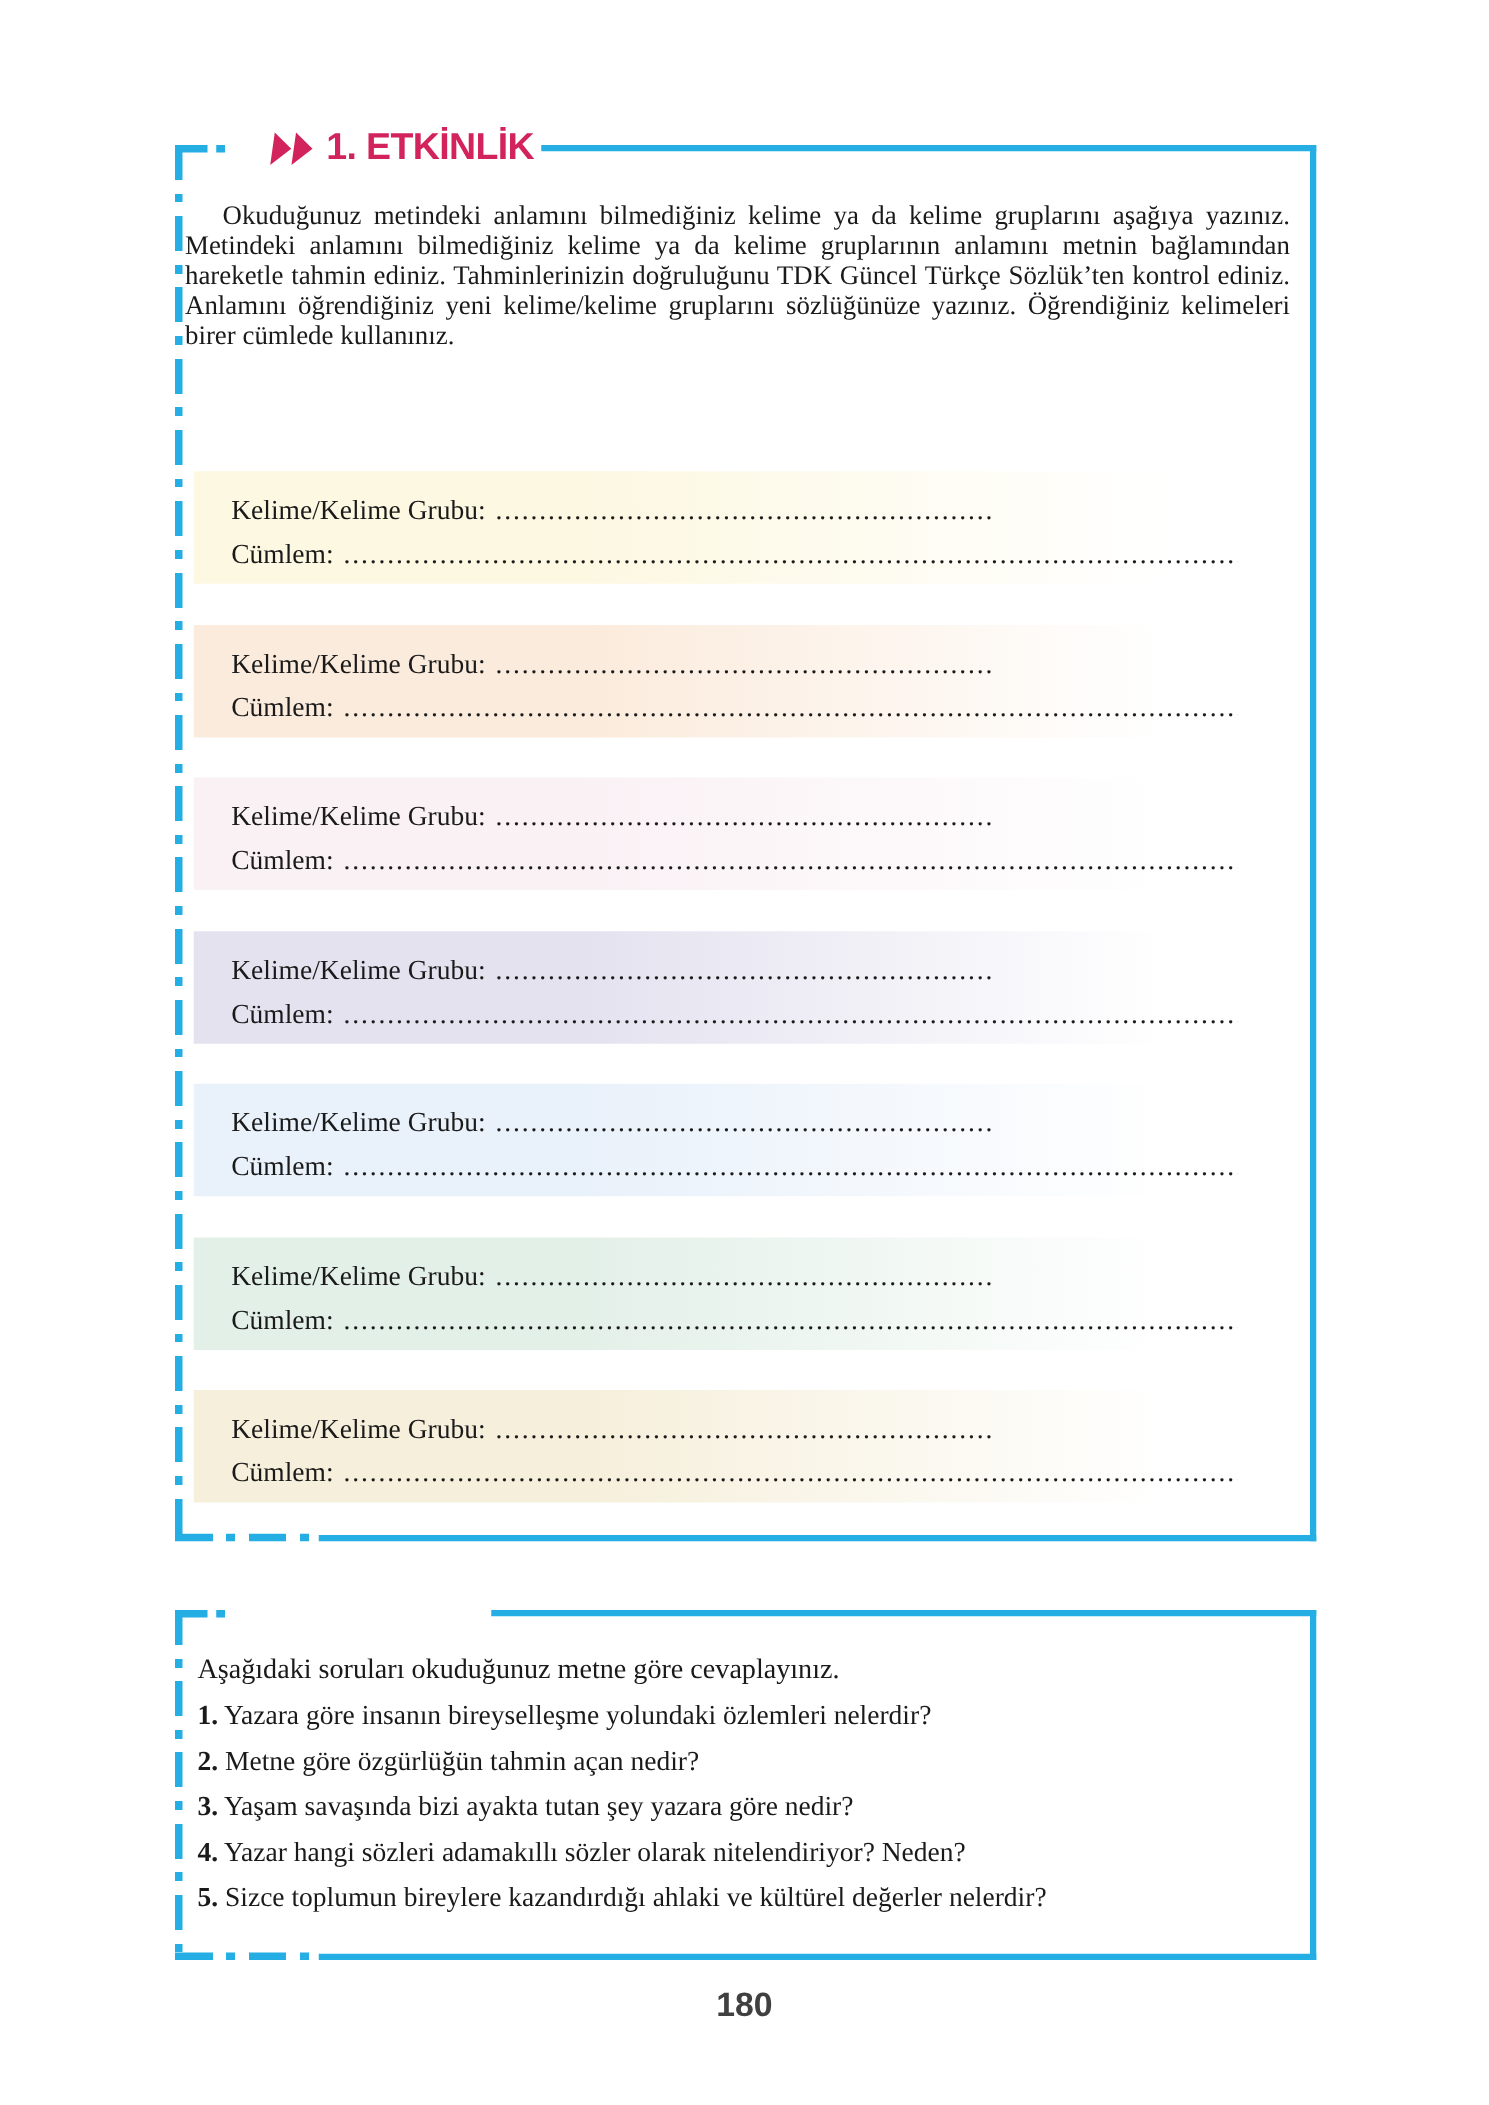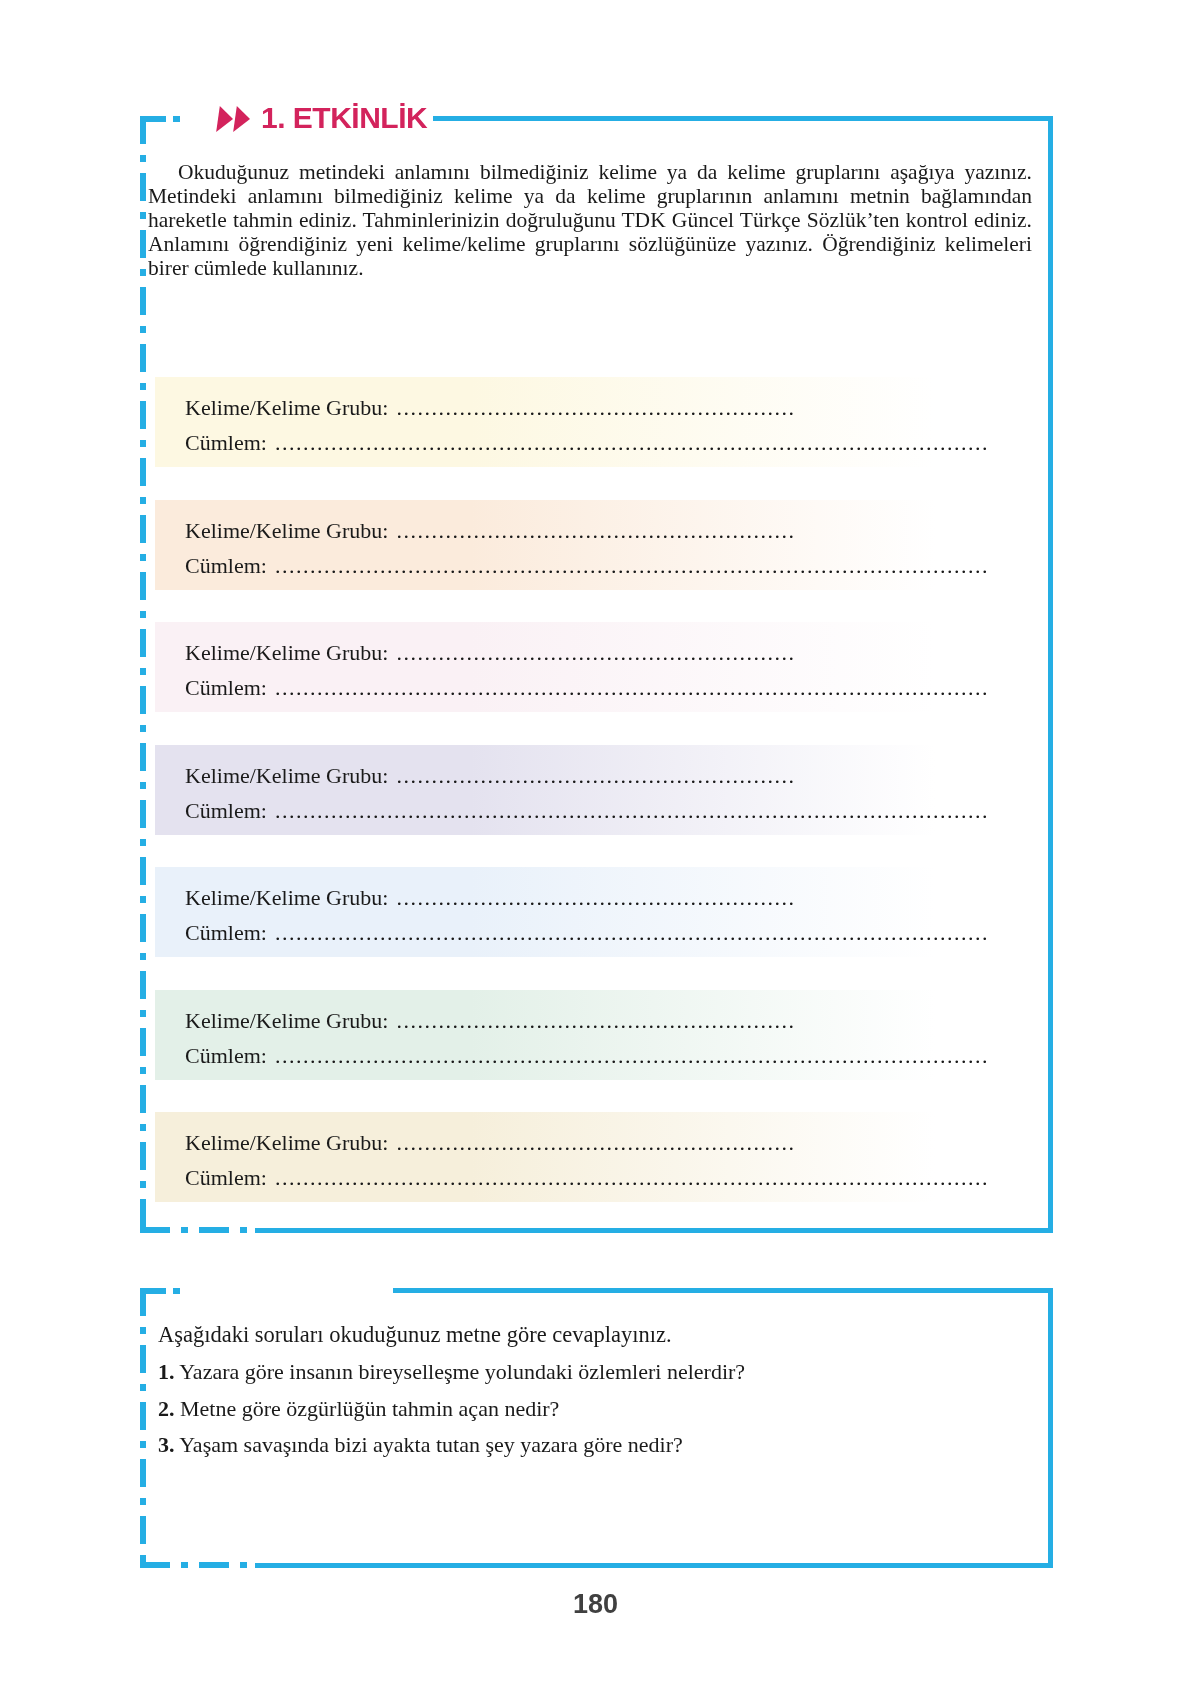--- a/index.html
+++ b/index.html
@@ -212,19 +212,27 @@
   <div class="question">
     <span class="q-num">2.</span>
     <span> Metne göre özgürlüğün tahmin açan nedir?</span>
   </div>
 
   <div class="question">
     <span class="q-num">3.</span>
     <span> Yaşam savaşında bizi ayakta tutan şey yazara göre nedir?</span>
   </div>
 
-
+  <div class="question">
+    <span class="q-num">4.</span>
+    <span> Yazar hangi sözleri adamakıllı sözler olarak nitelendiriyor? Neden?</span>
+  </div>
+
+  <div class="question">
+    <span class="q-num">5.</span>
+    <span> Sizce toplumun bireylere kazandırdığı ahlaki ve kültürel değerler nelerdir?</span>
+  </div>
 </div>
     </div>
   </section>
 
   <div class="page-number">180</div>
 </div>
 
 </body></html>

